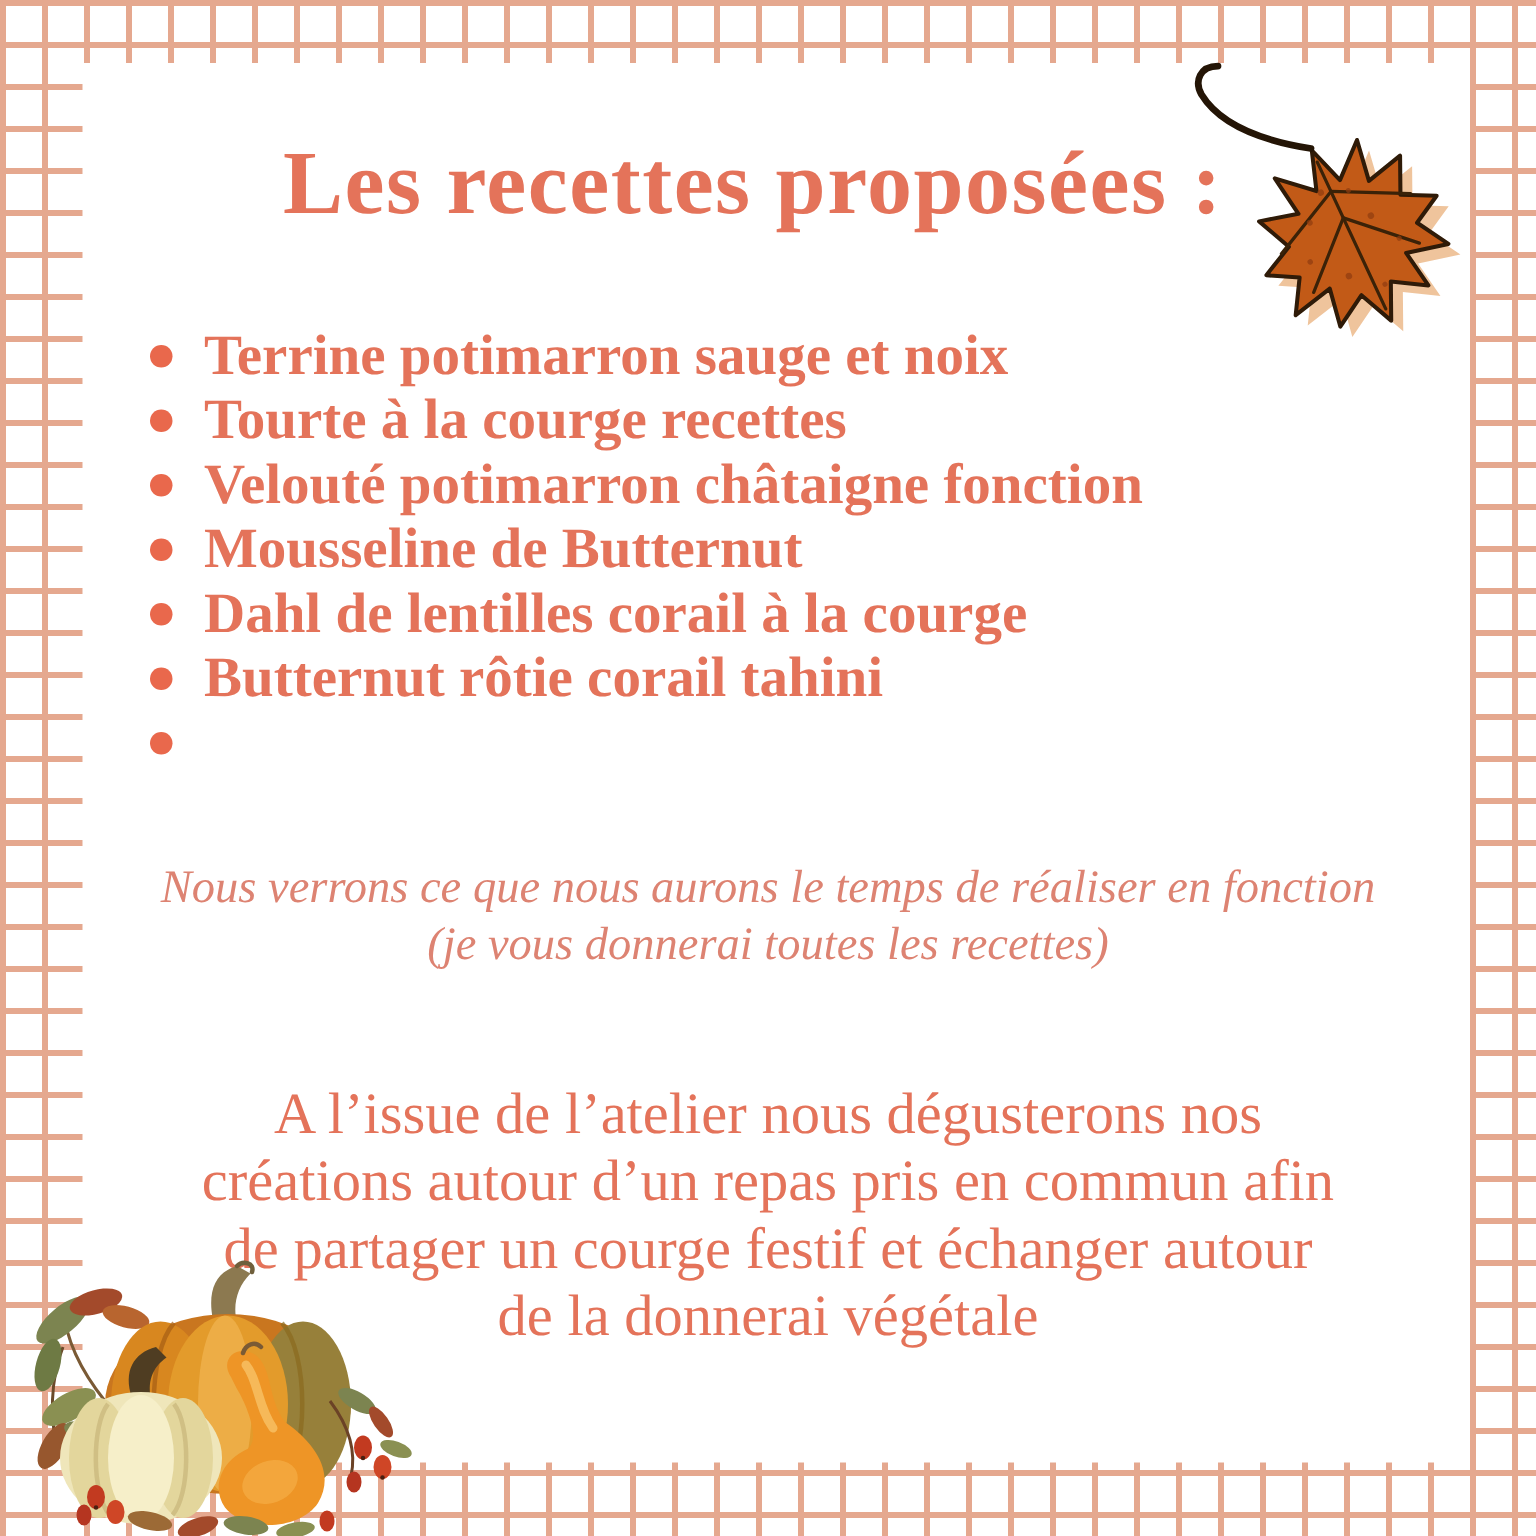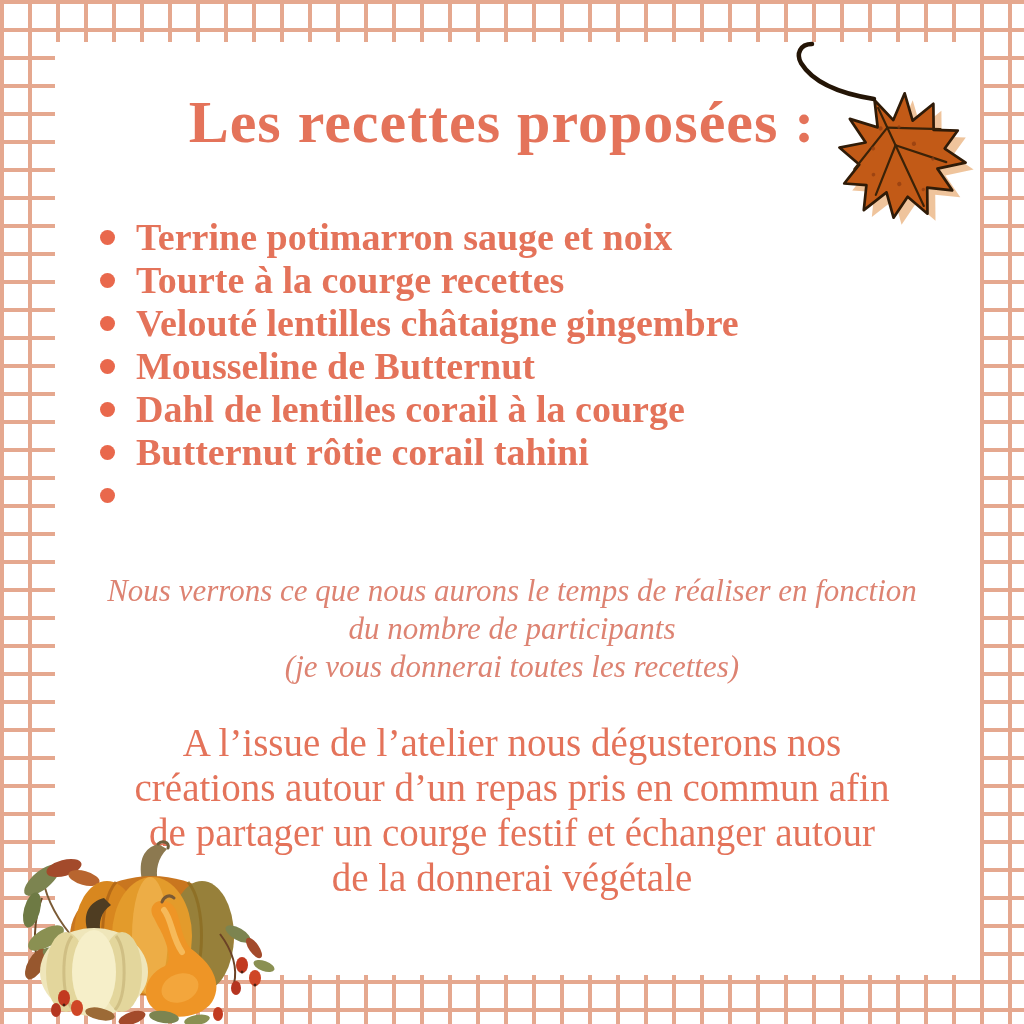--- a/index.html
+++ b/index.html
@@ -118,30 +118,29 @@
         <circle cx="30" cy="-4" r="1.7"></circle>
           <circle cx="-10" cy="26" r="1.5"></circle>
       </g>
     </g>
     <path d="M22,8 C10,8 6,18 11,27 C22,45 46,57 84,63" fill="none" stroke="#241506" stroke-width="4.5" stroke-linecap="round"></path>
   </svg>
 
   <ul class="recipes">
     <li><span class="bullet"></span><span>Terrine potimarron sauge et noix</span></li>
     <li><span class="bullet"></span><span>Tourte à la courge recettes</span></li>
-    <li><span class="bullet"></span><span>Velouté lentilles châtaigne gingembre</span></li>
+    <li><span class="bullet"></span><span>Velouté potimarron châtaigne fonction</span></li>
     <li><span class="bullet"></span><span>Mousseline de Butternut</span></li>
     <li><span class="bullet"></span><span>Dahl de lentilles corail à la courge</span></li>
     <li><span class="bullet"></span><span>Butternut rôtie corail tahini</span></li>
     <li><span class="bullet"></span></li>
   </ul>
 
   <div class="note">
     <div>Nous verrons ce que nous aurons le temps de réaliser en fonction</div>
-    <div>du nombre de participants</div>
     <div>(je vous donnerai toutes les recettes)</div>
   </div>
 
   <div class="closing">
     <div>A l’issue de l’atelier nous dégusterons nos</div>
     <div>créations autour d’un repas pris en commun afin</div>
     <div>de partager un courge festif et échanger autour</div>
     <div>de la donnerai végétale</div>
   </div>
 

